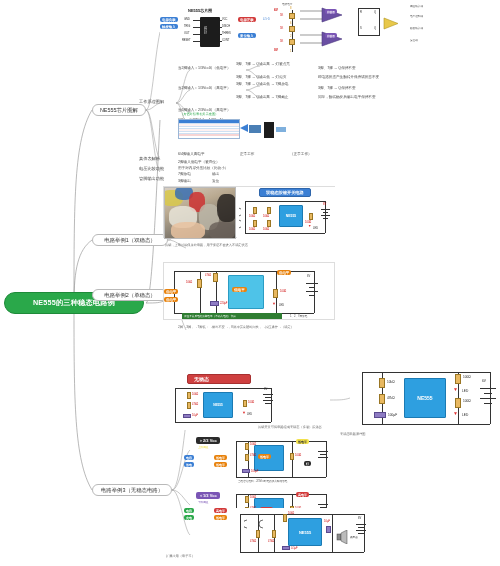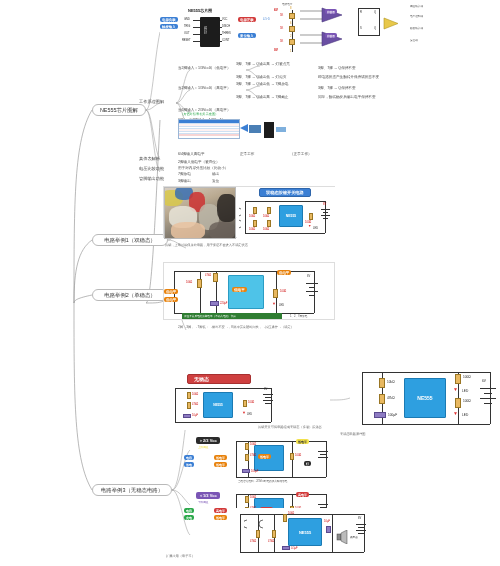--- a/index.html
+++ b/index.html
@@ -132,20 +132,23 @@
 
       <path d="M172,490 C180,490 184,430 190,395"></path>
       <path d="M172,490 C180,490 184,455 190,450"></path>
       <path d="M172,490 C180,490 184,500 190,505"></path>
       <path d="M172,490 C180,490 184,530 190,535"></path>
 
       <path d="M330,400 C340,400 344,400 350,398"></path>
     </g>
   </svg>
 
+  <div class="root-node">
+    <span>NE555的三种稳态电路例</span>
+  </div>
 
   <div class="branch-node" style="left:92px; top:104px; width:54px;">
     <span>NE555芯片图解</span>
   </div>
   <div class="branch-node" style="left:92px; top:234px; width:76px;">
     <span>电路举例1（双稳态）</span>
   </div>
   <div class="branch-node" style="left:92px; top:289px; width:76px;">
     <span>电路举例2（单稳态）</span>
   </div>

